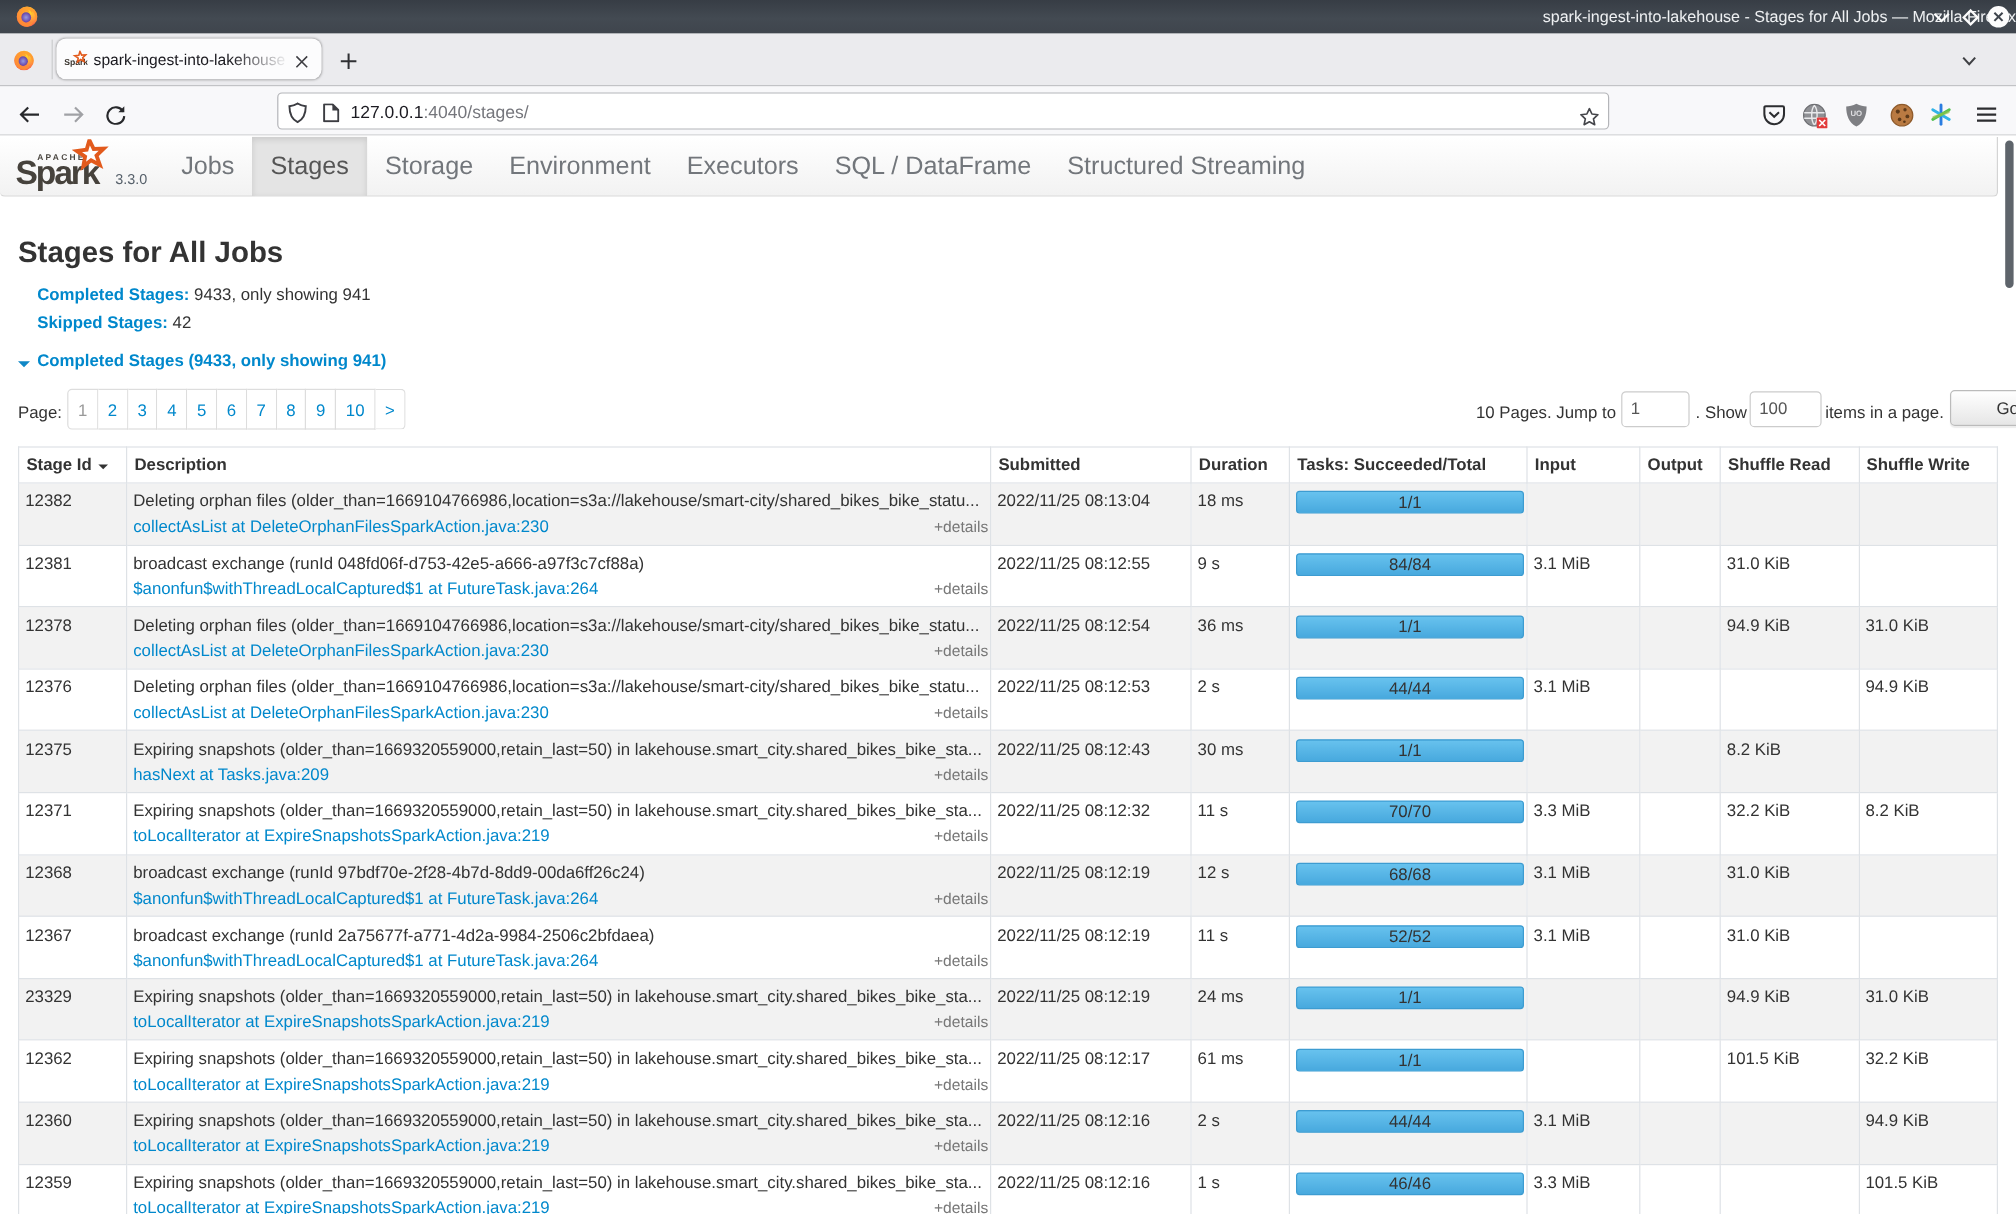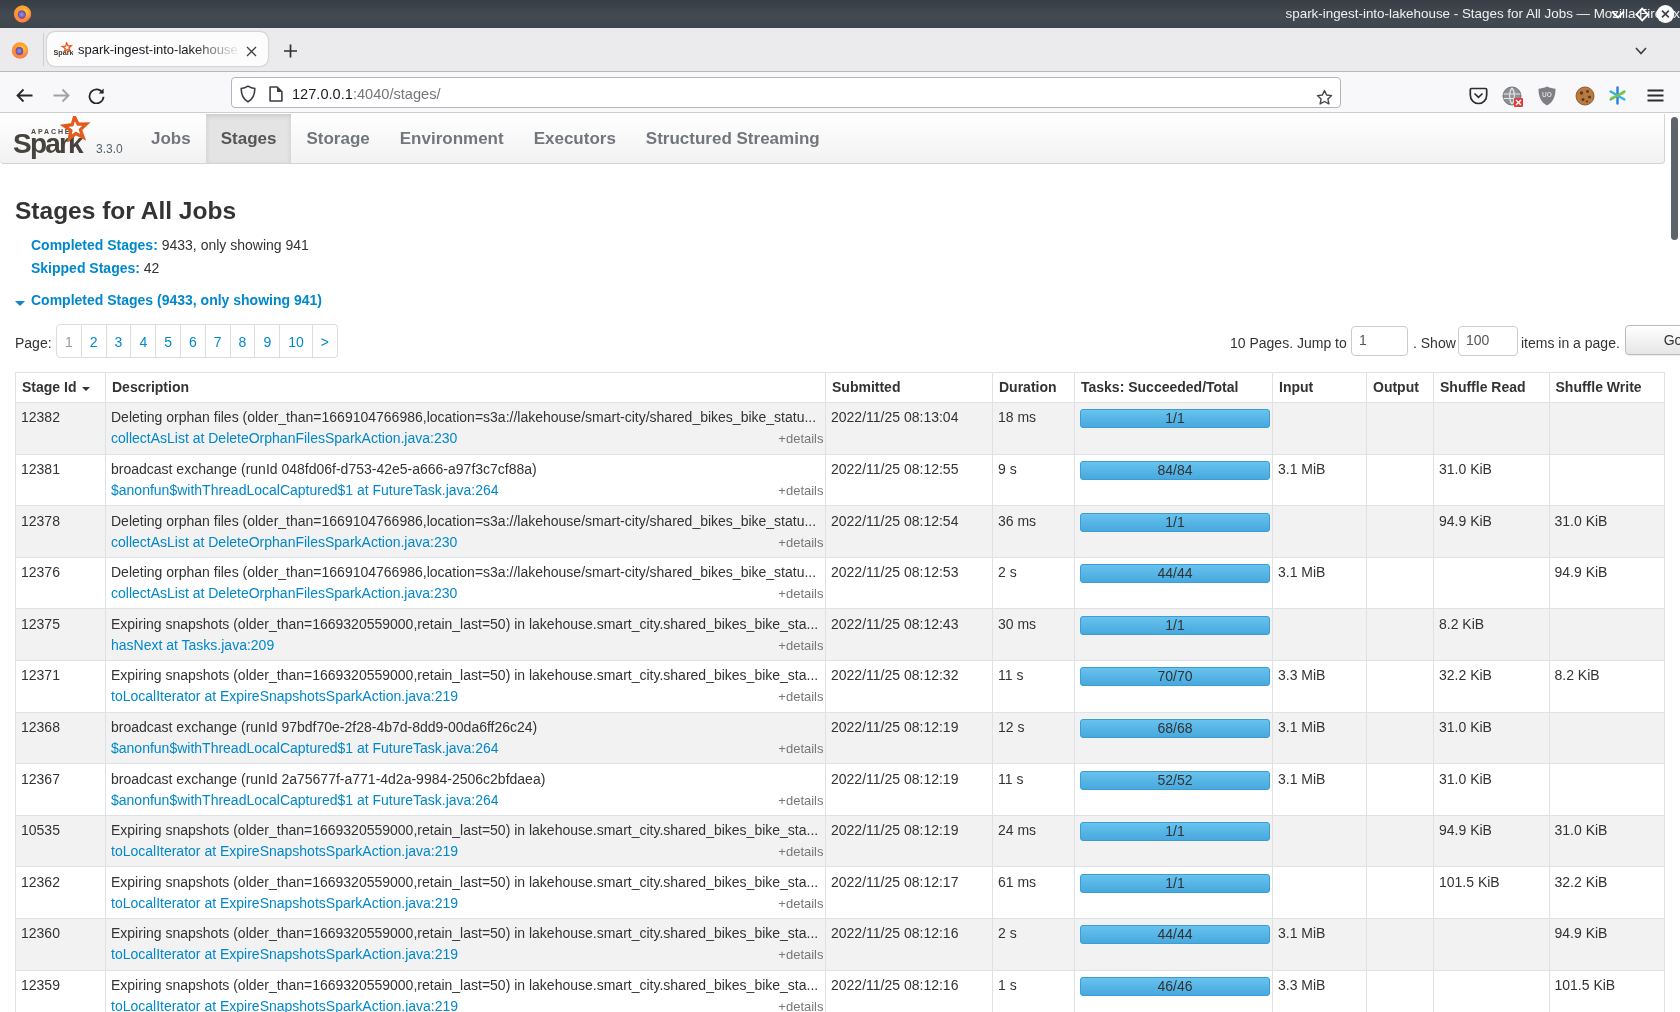--- a/index.html
+++ b/index.html
@@ -35,21 +35,21 @@
 #navbar { position:absolute; left:0; top:1px; width:1664px; height:49px;
   background:linear-gradient(180deg,#ffffff,#f2f2f2);
   border-right:1px solid #d4d4d4; border-bottom:1px solid #d4d4d4; border-radius:0 0 4px 4px; }
 #logo-apache { position:absolute; left:31px; top:14px; font-size:7px; font-weight:bold;
   letter-spacing:1.9px; color:#4b4741; }
 #logo-spark { position:absolute; left:13px; top:17px; font-size:28px; font-weight:bold;
   letter-spacing:-1.8px; color:#46423c; line-height:26px; }
 #logo-ver { position:absolute; left:96px; top:27.5px; font-size:12px; font-weight:normal; color:#57616b; }
 #navul { position:absolute; left:136px; top:0; height:49px; list-style:none; }
 #navul li { float:left; height:49px; line-height:49px; padding:0 15px;
-  font-size:17px; color:#72767b;font-weight:bold; }
+  font-size:21px; color:#72767b; }
 #navul li.active { background:#e4e4e4; box-shadow:inset 0 2px 5px rgba(0,0,0,0.12); color:#555; }
 #navbrand { position:absolute; right:0px; top:0; height:49px; line-height:48px;
   font-size:15px; color:#999; padding-right:0px; }
 #navbrand b { color:#5a5a5a; font-weight:bold; }
 
 #content { position:absolute; left:0; top:0px; width:1680px; height:899px; }
 h3.pagehead { position:absolute; left:15px; top:85px; font-size:24.5px; line-height:26px;
   font-weight:bold; color:#333; letter-spacing:0; }
 #stats { position:absolute; left:31px; top:121px; font-size:14px; line-height:23.3px; color:#333; }
 #stats b { color:#0088cc; }
@@ -221,20 +221,21 @@
     <svg class="abs" style="left:60px;top:2px" width="32" height="27" viewBox="0 0 32 27" id="sparkstar">
       <path d="M14.5 0.7 L18.1 8.2 L26.4 7.9 L20.4 13.6 L23.2 21.4 L15.9 17.5 L9.4 22.6 L10.9 14.5 L4.0 9.8 L12.2 8.7 Z" fill="#fff" stroke="#e25a1c" stroke-width="3.2" stroke-linejoin="miter"></path>
     </svg>
     <div id="logo-ver">3.3.0</div>
     <ul id="navul">
       <li>Jobs</li>
         <li class="active">Stages</li>
         <li>Storage</li>
         <li>Environment</li>
         <li>Executors</li>
+        <li>SQL / DataFrame</li>
         <li>Structured Streaming</li>
     </ul>
   </div>
   <div id="content">
     <h3 class="pagehead">Stages for All Jobs</h3>
     <div id="stats"><b>Completed Stages:</b> 9433, only showing 941<br><b>Skipped Stages:</b> 42</div>
     <div id="h4row">
         <span class="tri"></span>
         <span class="txt">Completed Stages (9433, only showing 941)</span>
       </div>
@@ -404,21 +405,21 @@
             <td>11 s</td>
             <td class="tdtask">
               <div class="pbar">52/52</div>
             </td>
             <td>3.1 MiB</td>
             <td></td>
             <td>31.0 KiB</td>
             <td></td>
           </tr>
           <tr class="odd">
-            <td>10535</td>
+            <td>23329</td>
             <td>
               <div class="d1">Expiring snapshots (older_than=1669320559000,retain_last=50) in lakehouse.smart_city.shared_bikes_bike_sta...</div>
               <div class="d2"><a>toLocalIterator at ExpireSnapshotsSparkAction.java:219</a><span class="det">+details</span></div>
             </td>
             <td>2022/11/25 08:12:19</td>
             <td>24 ms</td>
             <td class="tdtask">
               <div class="pbar">1/1</div>
             </td>
             <td></td>

